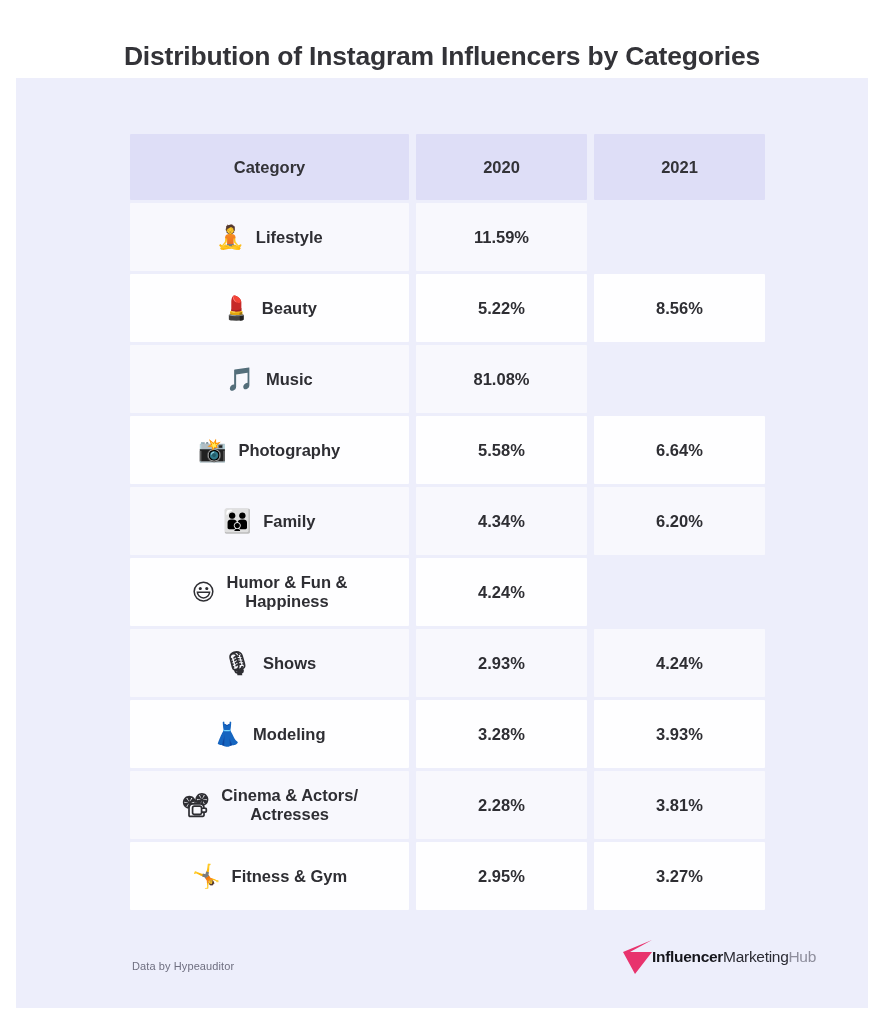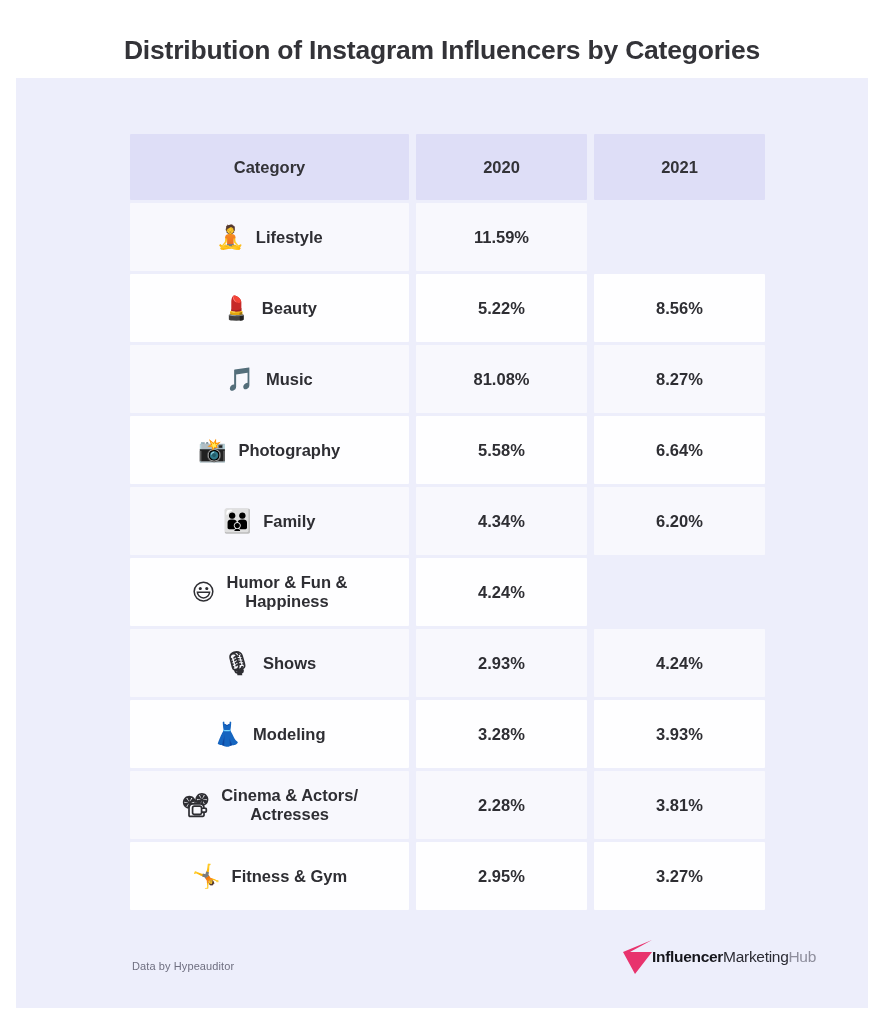--- a/index.html
+++ b/index.html
@@ -15,21 +15,21 @@
   .page {
     position: relative;
     width: 884px;
     height: 1024px;
     background: #ffffff;
   }
 
   
   .title {
     position: absolute;
-    top: 11px;
+    top: 17px;
     left: 0;
     width: 884px;
     height: 78px;
     display: flex;
     align-items: center;
     justify-content: center;
     font-size: 26.5px;
     font-weight: bold;
     color: #333338;
     letter-spacing: -0.2px;
@@ -222,21 +222,20 @@
       <div class="row row-data alt-a">
         <div class="cell c-cat">
           <div class="cat-inner">
             <span class="emoji">🎵</span>
             <span class="cat-label">Music</span>
           </div>
         </div>
         <div class="c-gap"></div>
         <div class="cell c-2020 val">81.08%</div>
         <div class="c-gap"></div>
-        <div class="cell c-2021 val">8.27%</div>
       </div>
 
       <div class="row row-data alt-b">
         <div class="cell c-cat">
           <div class="cat-inner">
             <span class="emoji">📸</span>
             <span class="cat-label">Photography</span>
           </div>
         </div>
         <div class="c-gap"></div>

